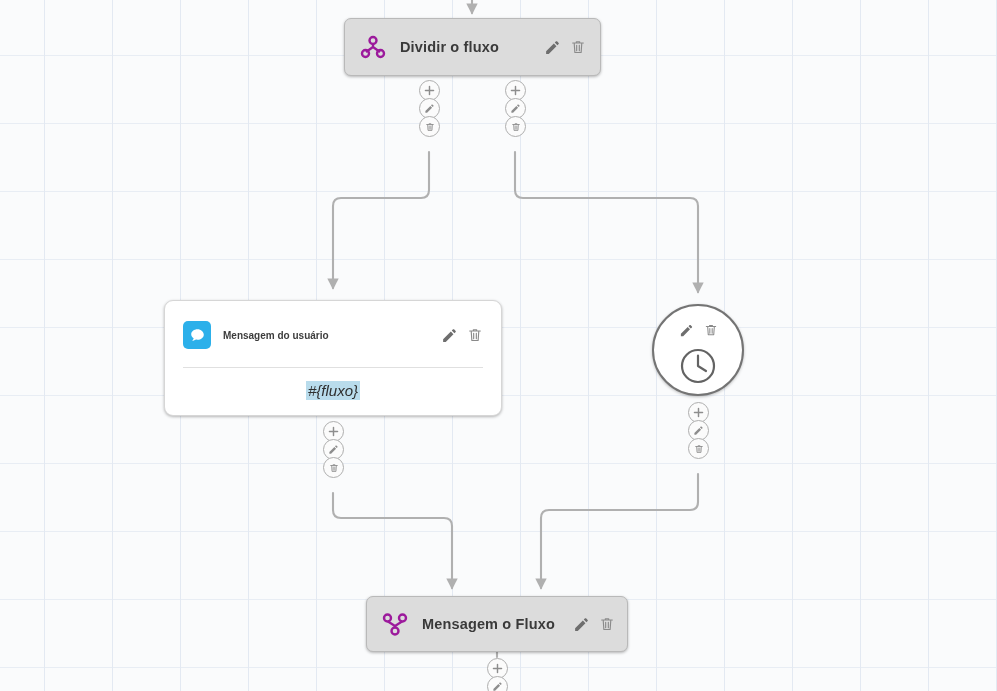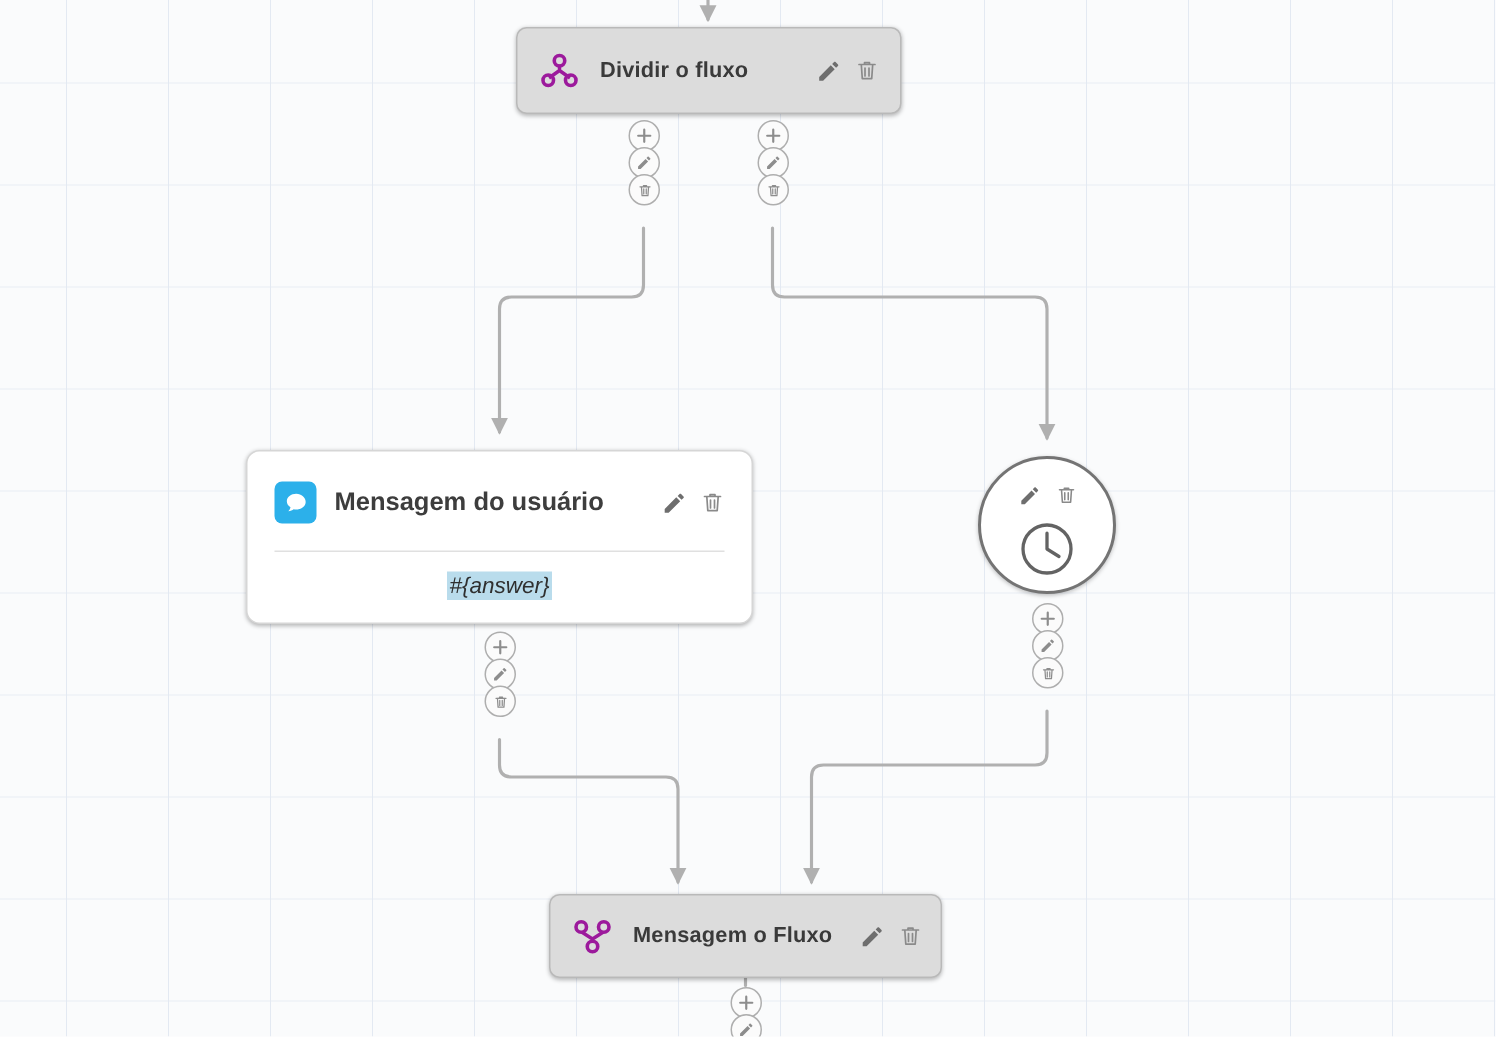--- a/index.html
+++ b/index.html
@@ -76,21 +76,21 @@
     height: 54px;
   }
   .msg-icon-box {
     width: 28px; height: 28px;
     background: #2cb0ea;
     border-radius: 5px;
     display: flex; align-items: center; justify-content: center;
     flex: 0 0 auto;
   }
   .msg-title {
-    font-size: 17px; font-weight: bold; color: #3d3d3d;
+    font-size: 10px; font-weight: bold; color: #3d3d3d;
     margin-left: 12px; white-space: nowrap;
   }
   .msg-divider {
     height: 1px; background: #e0e0e0;
     margin: 12px 18px 0 18px;
   }
   .msg-body {
     text-align: center;
     padding-top: 14px;
   }
@@ -255,21 +255,21 @@
         <span>
           <svg width="16" height="16" viewBox="0 0 24 24" fill="none" stroke="#8a8a8a" stroke-width="1.7">
             <path d="M4 6h16M9.5 6V4.2h5V6M6.3 6l1 14.2h9.4l1-14.2" stroke-linecap="round" stroke-linejoin="round"></path>
             <path d="M10 9.5v8M14 9.5v8" stroke-linecap="round"></path>
           </svg>
         </span>
       </span>
     </div>
     <div class="msg-divider"></div>
     <div class="msg-body">
-      <span class="token">#{answer}</span>
+      <span class="token">#{fluxo}</span>
     </div>
   </div>
 
   <div class="btn-stack" style="left:323px; top:421px;">
     <span class="cbtn">
       <svg width="11" height="11" viewBox="0 0 12 12" stroke="#8d8d8d" stroke-width="1.6" stroke-linecap="round">
         <path d="M6 1.6v8.8M1.6 6h8.8"></path>
       </svg>
     </span>
     <span class="cbtn">

